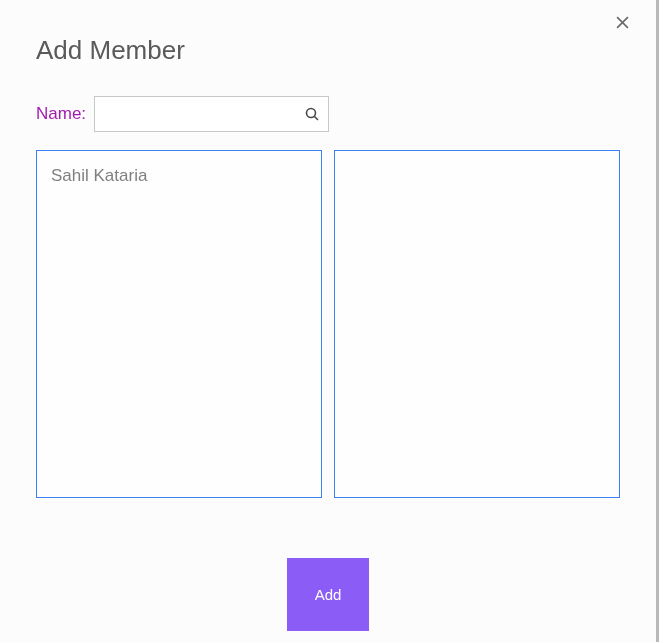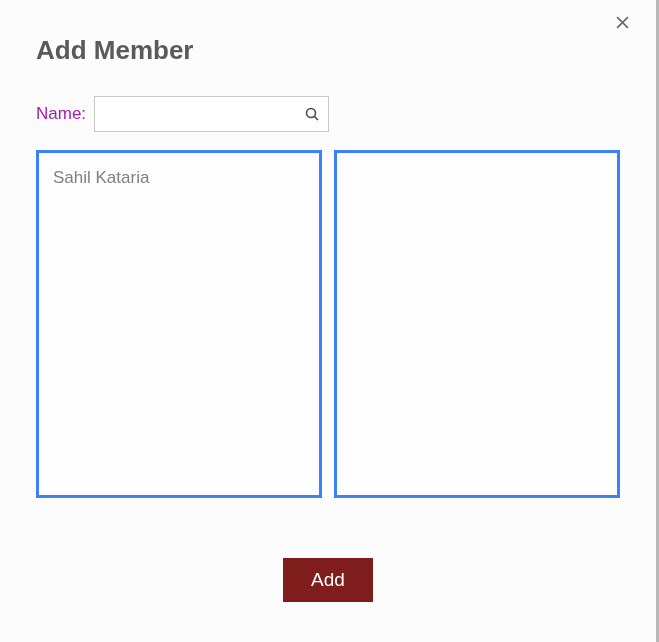--- a/index.html
+++ b/index.html
@@ -29,21 +29,21 @@
       display: flex;
       align-items: center;
       justify-content: center;
     }
     .close-btn svg {
       width: 13px;
       height: 13px;
     }
     .title {
       font-size: 26px;
-      font-weight: 700;
+      font-weight: 400;
       color: #5a5a5a;
       margin-bottom: 30px;
       margin-top: 10px;
     }
     .name-row {
       display: flex;
       align-items: center;
       margin-bottom: 18px;
     }
     .name-label {
@@ -72,42 +72,42 @@
       height: 14px;
       color: #4a4a4a;
       pointer-events: none;
     }
     .lists-row {
       display: flex;
       gap: 12px;
     }
     .list-box {
       flex: 1;
-      border: 3px solid #3b82f6;
+      border: 1px solid #3b82f6;
       height: 348px;
       padding: 15px 14px;
       background: #fefefe;
     }
     .list-item {
       font-size: 17px;
       color: #808080;
       margin-bottom: 15px;
       cursor: pointer;
     }
     .footer {
       display: flex;
       justify-content: center;
       margin-top: 60px;
     }
     .add-btn {
-      background: #7f1d1d;
+      background: #8b5cf6;
       color: #ffffff;
       border: none;
-      font-size: 19px;
-      padding: 11px 28px;
+      font-size: 15px;
+      padding: 28px 28px;
       cursor: pointer;
       font-family: inherit;
     }
   </style>
 </head>
 <body>
 
 <div class="dialog">
   <div class="close-btn">
     <span>

